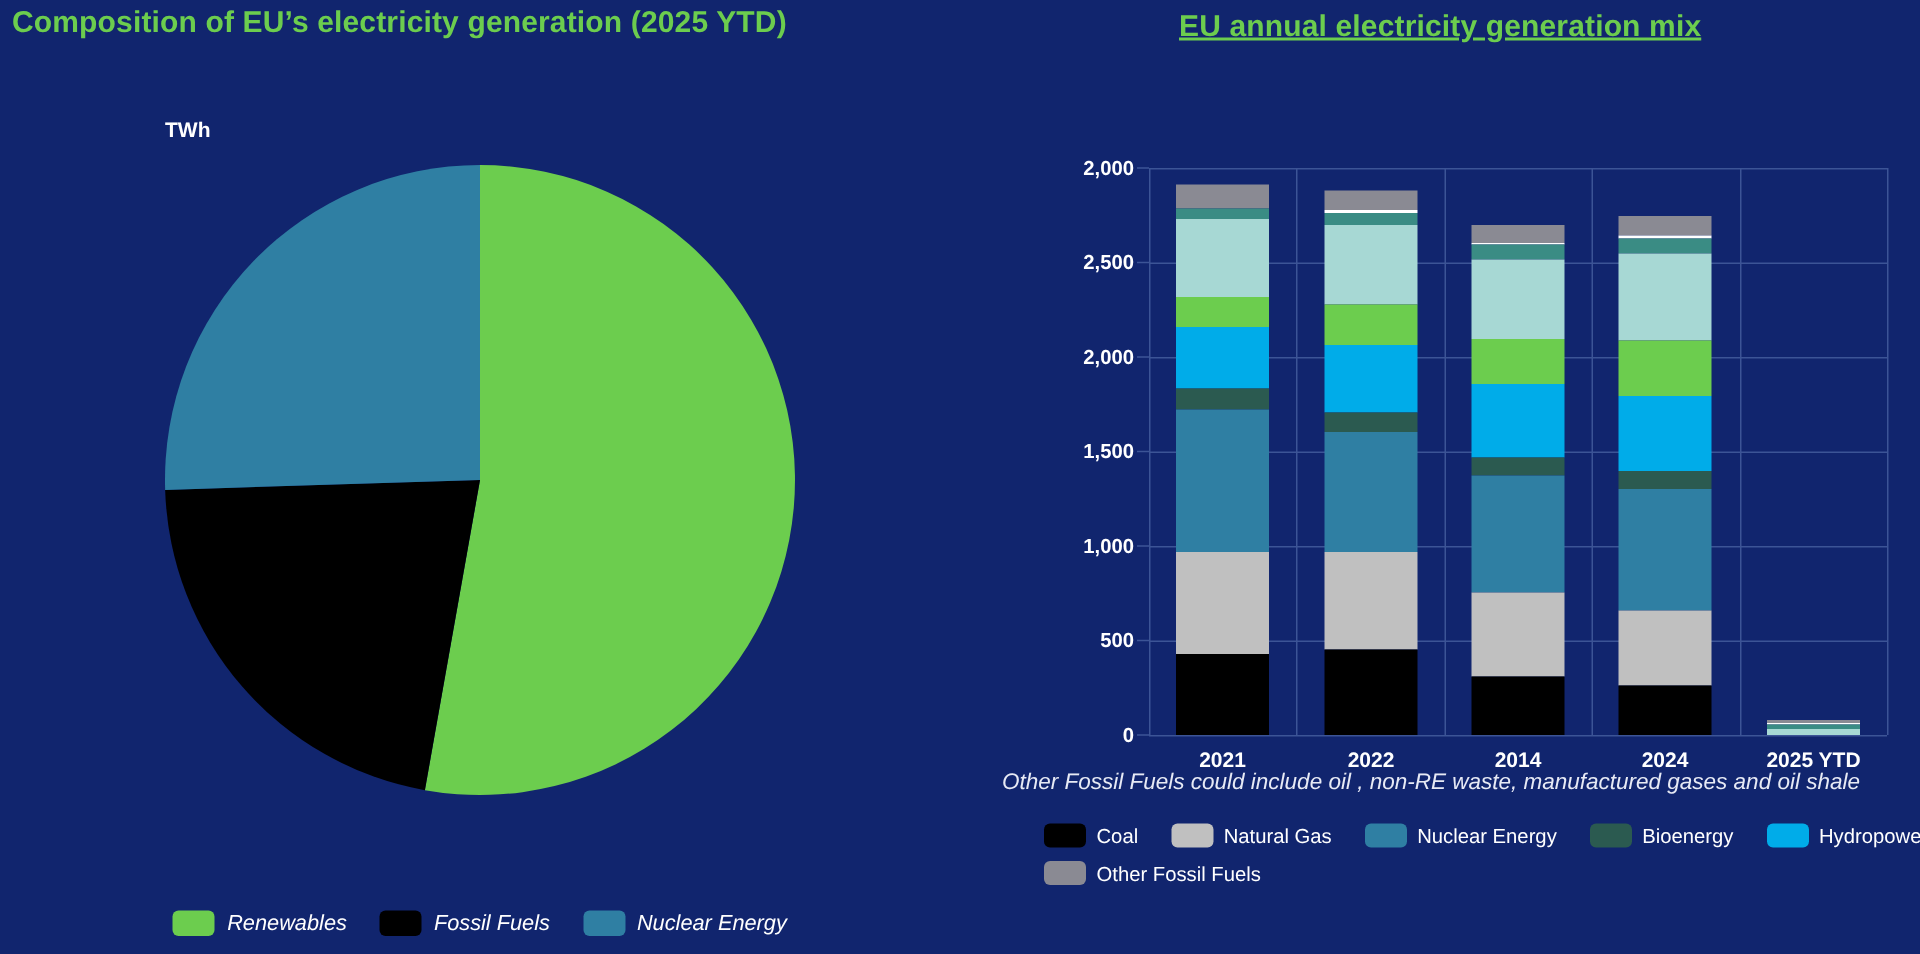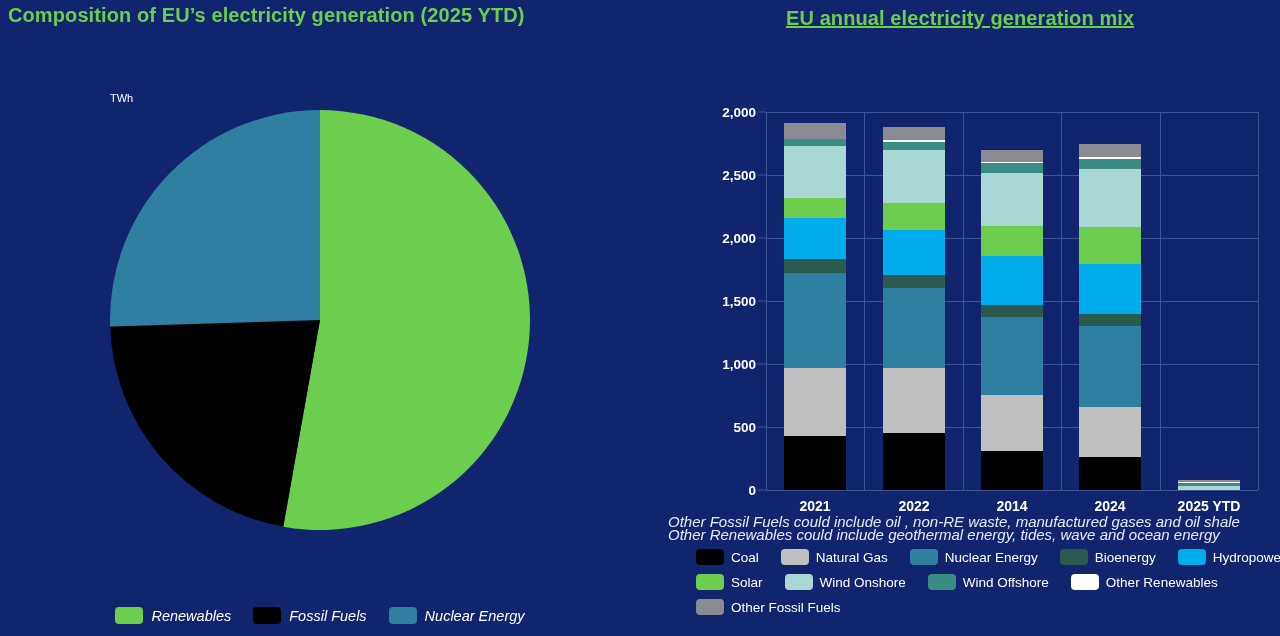--- a/index.html
+++ b/index.html
@@ -33,22 +33,22 @@
     position:absolute;
     left:0; right:0; bottom:12px;
     display:flex; justify-content:center; align-items:center;
     gap:22px;
   }
   .legend-item { display:flex; align-items:center; gap:8px; white-space:nowrap; }
   .legend-item .sw { width:28px; height:17px; border-radius:4px; display:block; }
   .legend-item .lb { font-size:14.5px; color:#ffffff; }
 
   #unit-label {
-    position:absolute; left:110px; top:92px;
-    font-size:11px; font-weight:400; color:#ffffff;
+    position:absolute; left:110px; top:78px;
+    font-size:14px; font-weight:700; color:#ffffff;
   }
 
   #plot {
     position:absolute;
     left:766px;          
     top:112px;
     width:492px;
     height:378px;
   }
   .gridline {
@@ -218,21 +218,20 @@
       <div class="seg" style="height: 4.41px; background: rgb(167, 216, 212);"></div>
       <div class="seg" style="height: 2.52px; background: rgb(58, 140, 132);"></div>
       <div class="seg" style="height: 0.63px; background: rgb(255, 255, 255);"></div>
       <div class="seg" style="height: 2.52px; background: rgb(138, 138, 147);"></div>
     </div>
     <div class="xtick" style="left: 397px;">2025 YTD</div>
   </div>
 
 <div id="footnote">
   <div>Other Fossil Fuels could include oil , non-RE waste, manufactured gases and oil shale</div>
-  <div>Other Renewables could include geothermal energy, tides, wave and ocean energy</div>
 </div>
 
 <div id="bar-legend">
     <div class="legrow">
       <div class="legcell">
         <span class="sw" style="background: rgb(0, 0, 0);"></span>
         <span class="lb">Coal</span>
       </div>
       <div class="legcell">
         <span class="sw" style="background: rgb(192, 192, 192);"></span>
@@ -246,35 +245,17 @@
         <span class="sw" style="background: rgb(43, 90, 80);"></span>
         <span class="lb">Bioenergy</span>
       </div>
       <div class="legcell">
         <span class="sw" style="background: rgb(0, 172, 233);"></span>
         <span class="lb">Hydropower</span>
       </div>
     </div>
     <div class="legrow">
       <div class="legcell">
-        <span class="sw" style="background: rgb(108, 205, 78);"></span>
-        <span class="lb">Solar</span>
-      </div>
-      <div class="legcell">
-        <span class="sw" style="background: rgb(167, 216, 212);"></span>
-        <span class="lb">Wind Onshore</span>
-      </div>
-      <div class="legcell">
-        <span class="sw" style="background: rgb(58, 140, 132);"></span>
-        <span class="lb">Wind Offshore</span>
-      </div>
-      <div class="legcell">
-        <span class="sw" style="background: rgb(255, 255, 255);"></span>
-        <span class="lb">Other Renewables</span>
-      </div>
-    </div>
-    <div class="legrow">
-      <div class="legcell">
         <span class="sw" style="background: rgb(138, 138, 147);"></span>
         <span class="lb">Other Fossil Fuels</span>
       </div>
     </div>
   </div>
 
 </body></html>

